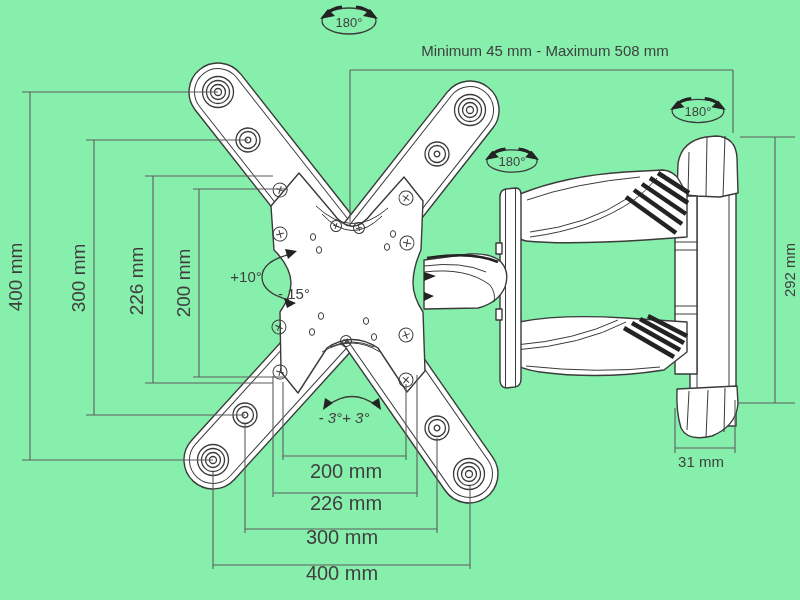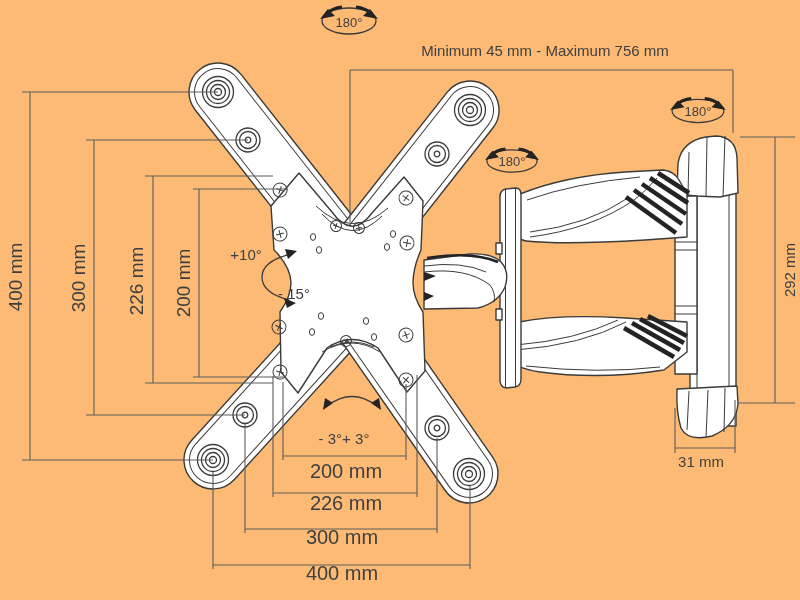--- a/index.html
+++ b/index.html
@@ -1,16 +1,16 @@
 <!DOCTYPE html>
 <html><head>
 <meta charset="utf-8">
 <style>
   html,body{margin:0;padding:0;background:#fff;}
-  .canvas{position:relative;width:800px;height:600px;background:#fdba74;overflow:hidden;
+  .canvas{position:relative;width:800px;height:600px;background:#86efac;overflow:hidden;
           font-family:"Liberation Sans","DejaVu Sans",sans-serif;text-align:center;}
   .canvas svg{position:absolute;left:0;top:0;}
   .lbl{position:absolute;color:#3f3f3f;white-space:nowrap;
        transform:translate(-50%,-50%);line-height:1;}
   .lbl.v{transform:translate(-50%,-50%) rotate(-90deg);}
   .fs20{font-size:20px;}
   .fs19{font-size:19px;}
   .fs15{font-size:15px;}
   .fs13{font-size:13px;}
   
@@ -264,31 +264,31 @@
     <g>
       <path class="art" d="M 327,406 Q 352,387 377,406" stroke-width="1.5"></path>
       <polygon class="blk" points="323,410 325,398 333,403"></polygon>
       <polygon class="blk" points="381,410 379,398 371,403"></polygon>
     </g>
   </g>
 </svg>
 
 <div class="lbl fs13" style="left:349px;top:22px;">180°</div>
 
-<div class="lbl fs15" style="left:545px;top:50px;">Minimum 45 mm - Maximum 756 mm</div>
+<div class="lbl fs15" style="left:545px;top:50px;">Minimum 45 mm - Maximum 508 mm</div>
 
 <div class="lbl v fs19" style="left:15px;top:277px;">400 mm</div>
 <div class="lbl v fs19" style="left:78px;top:278px;">300 mm</div>
 <div class="lbl v fs19" style="left:136px;top:281px;">226 mm</div>
 <div class="lbl v fs19" style="left:183px;top:283px;">200 mm</div>
 
-<div class="lbl fs15" style="left:246px;top:254px;">+10°</div>
+<div class="lbl fs15" style="left:246px;top:276px;">+10°</div>
 <div class="lbl fs15" style="left:250px;top:293px;margin-left:44px;">- 15°</div>
 
-<div class="lbl fs15" style="left:344px;top:438px;">- 3°+ 3°</div>
+<div class="lbl fs15" style="left:344px;top:417px;font-style:italic;">- 3°+ 3°</div>
 
 <div class="lbl fs20" style="left:346px;top:471px;">200 mm</div>
 <div class="lbl fs20" style="left:346px;top:503px;">226 mm</div>
 <div class="lbl fs20" style="left:342px;top:537px;">300 mm</div>
 <div class="lbl fs20" style="left:342px;top:573px;">400 mm</div>
 
 <div class="lbl fs13" style="left:512px;top:161px;">180°</div>
 <div class="lbl fs13" style="left:698px;top:111px;">180°</div>
 
 <div class="lbl v fs15" style="left:789px;top:270px;">292 mm</div>

